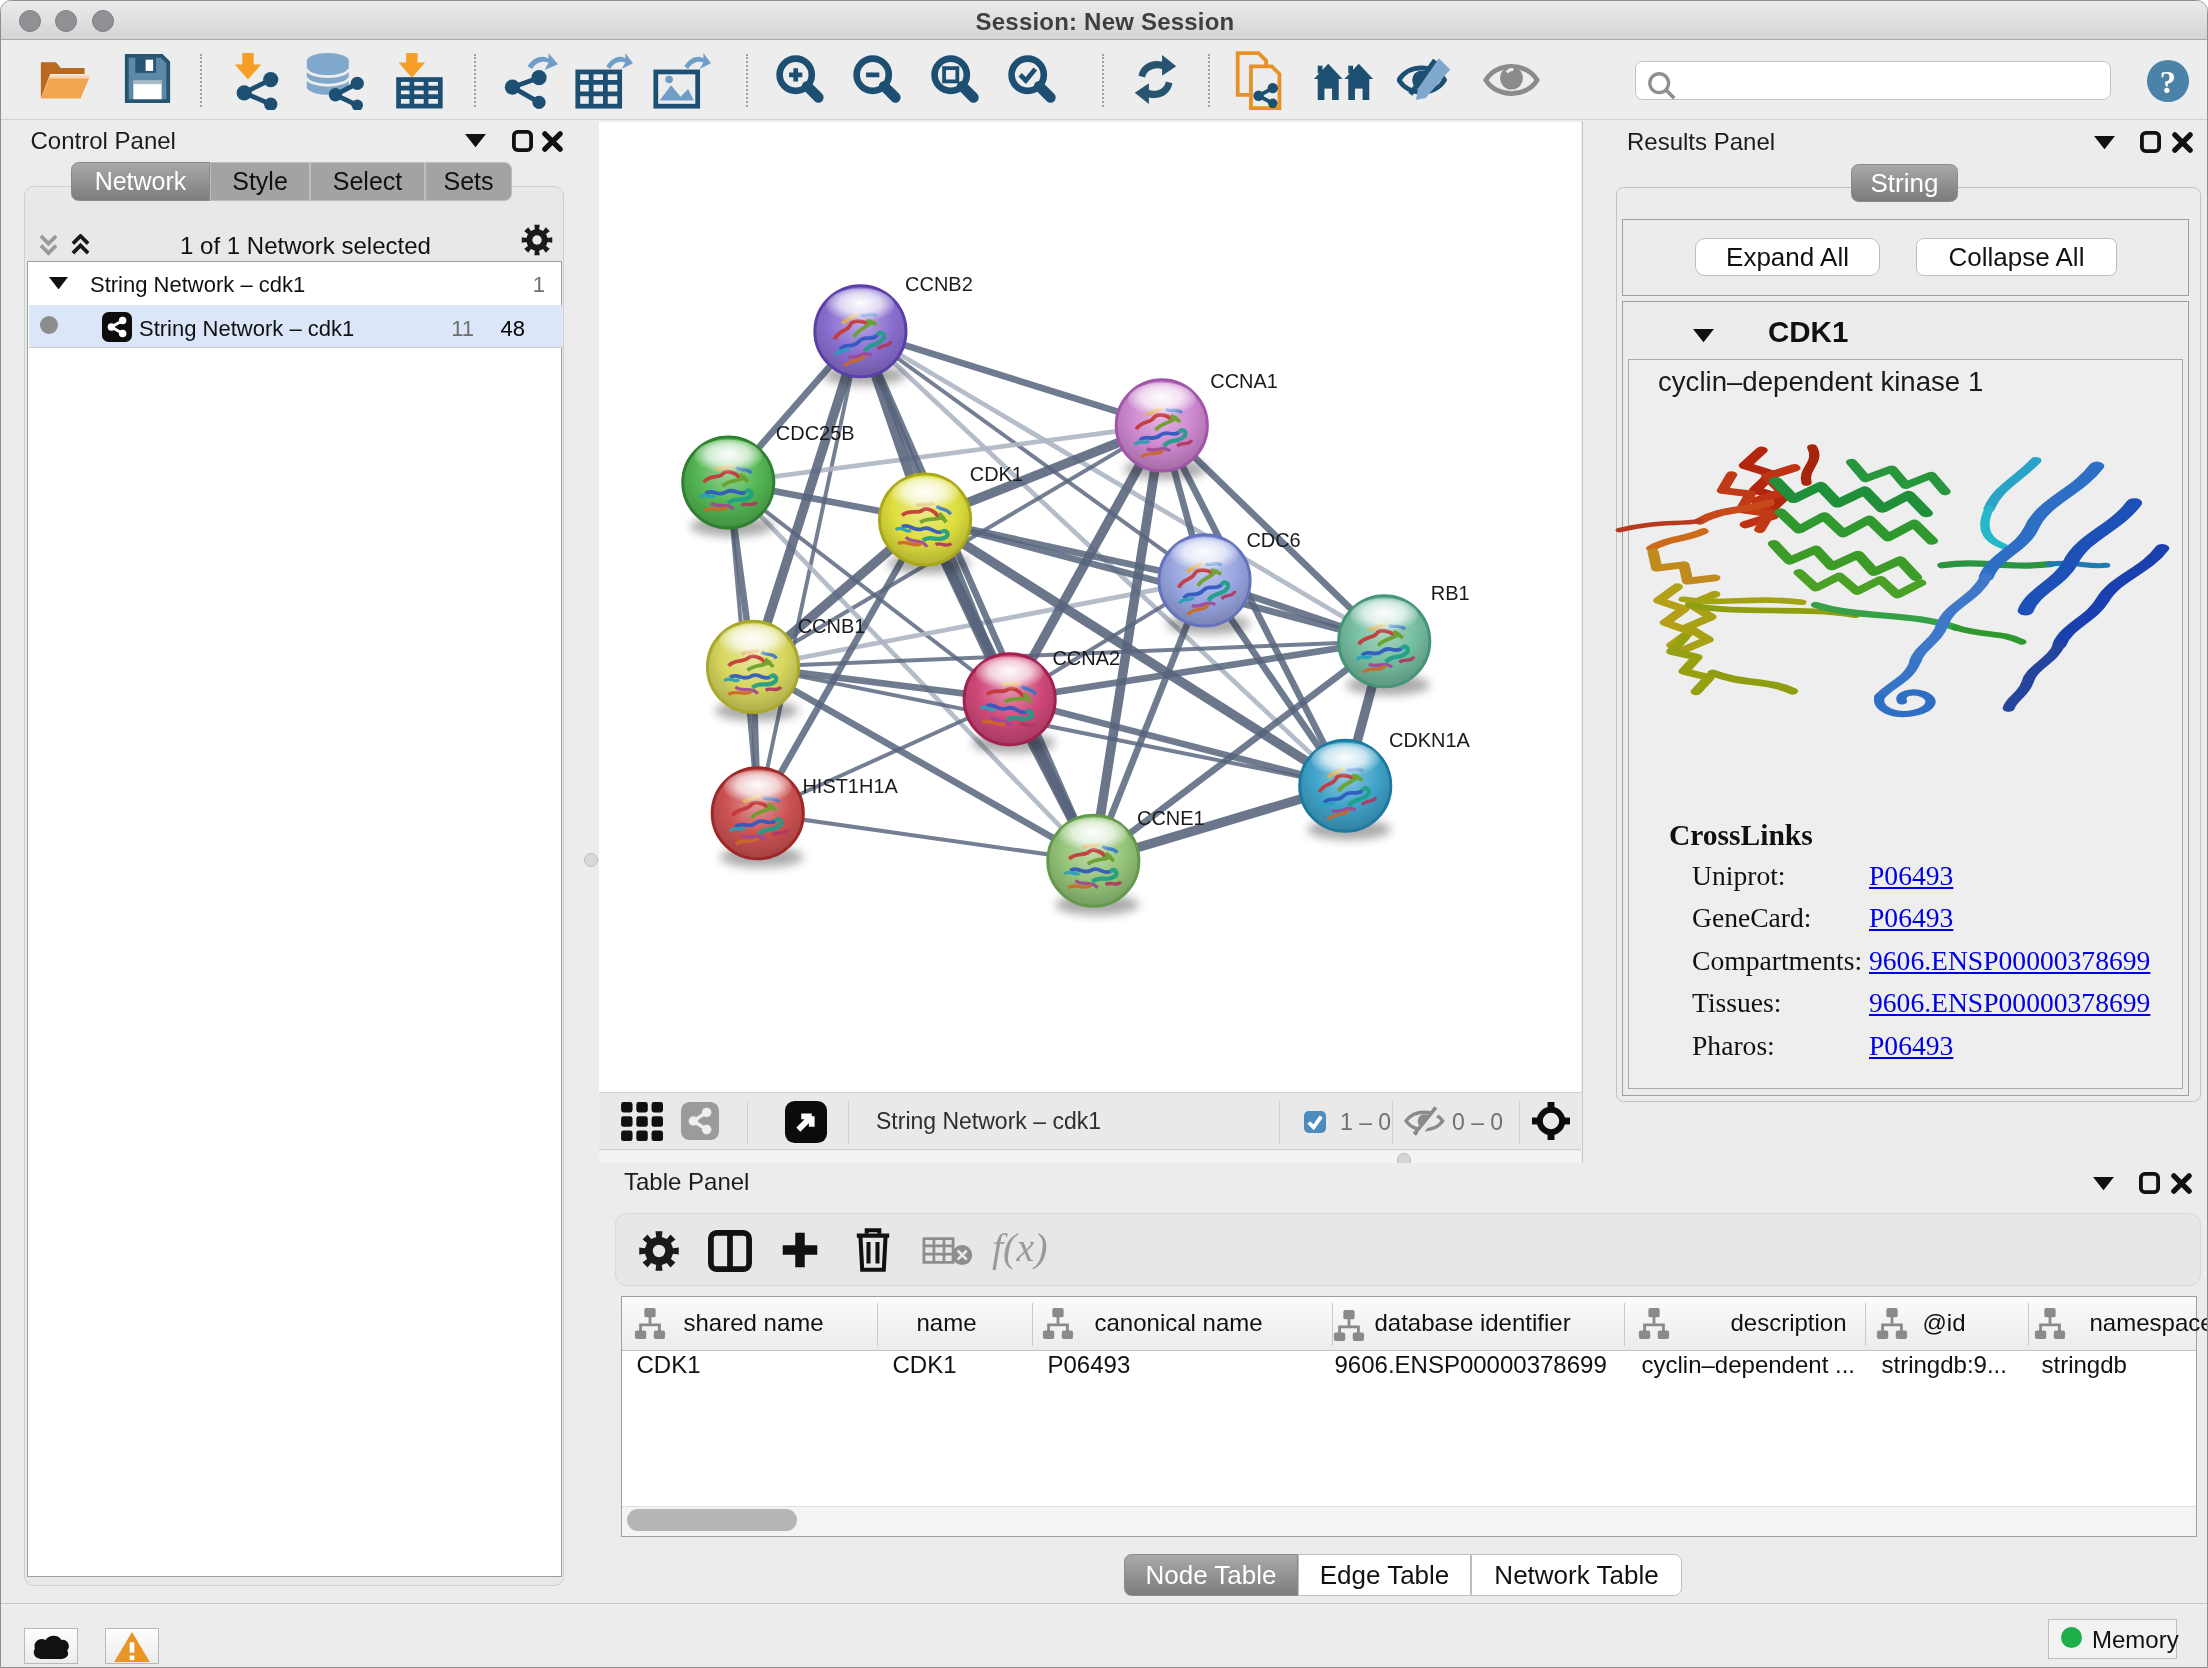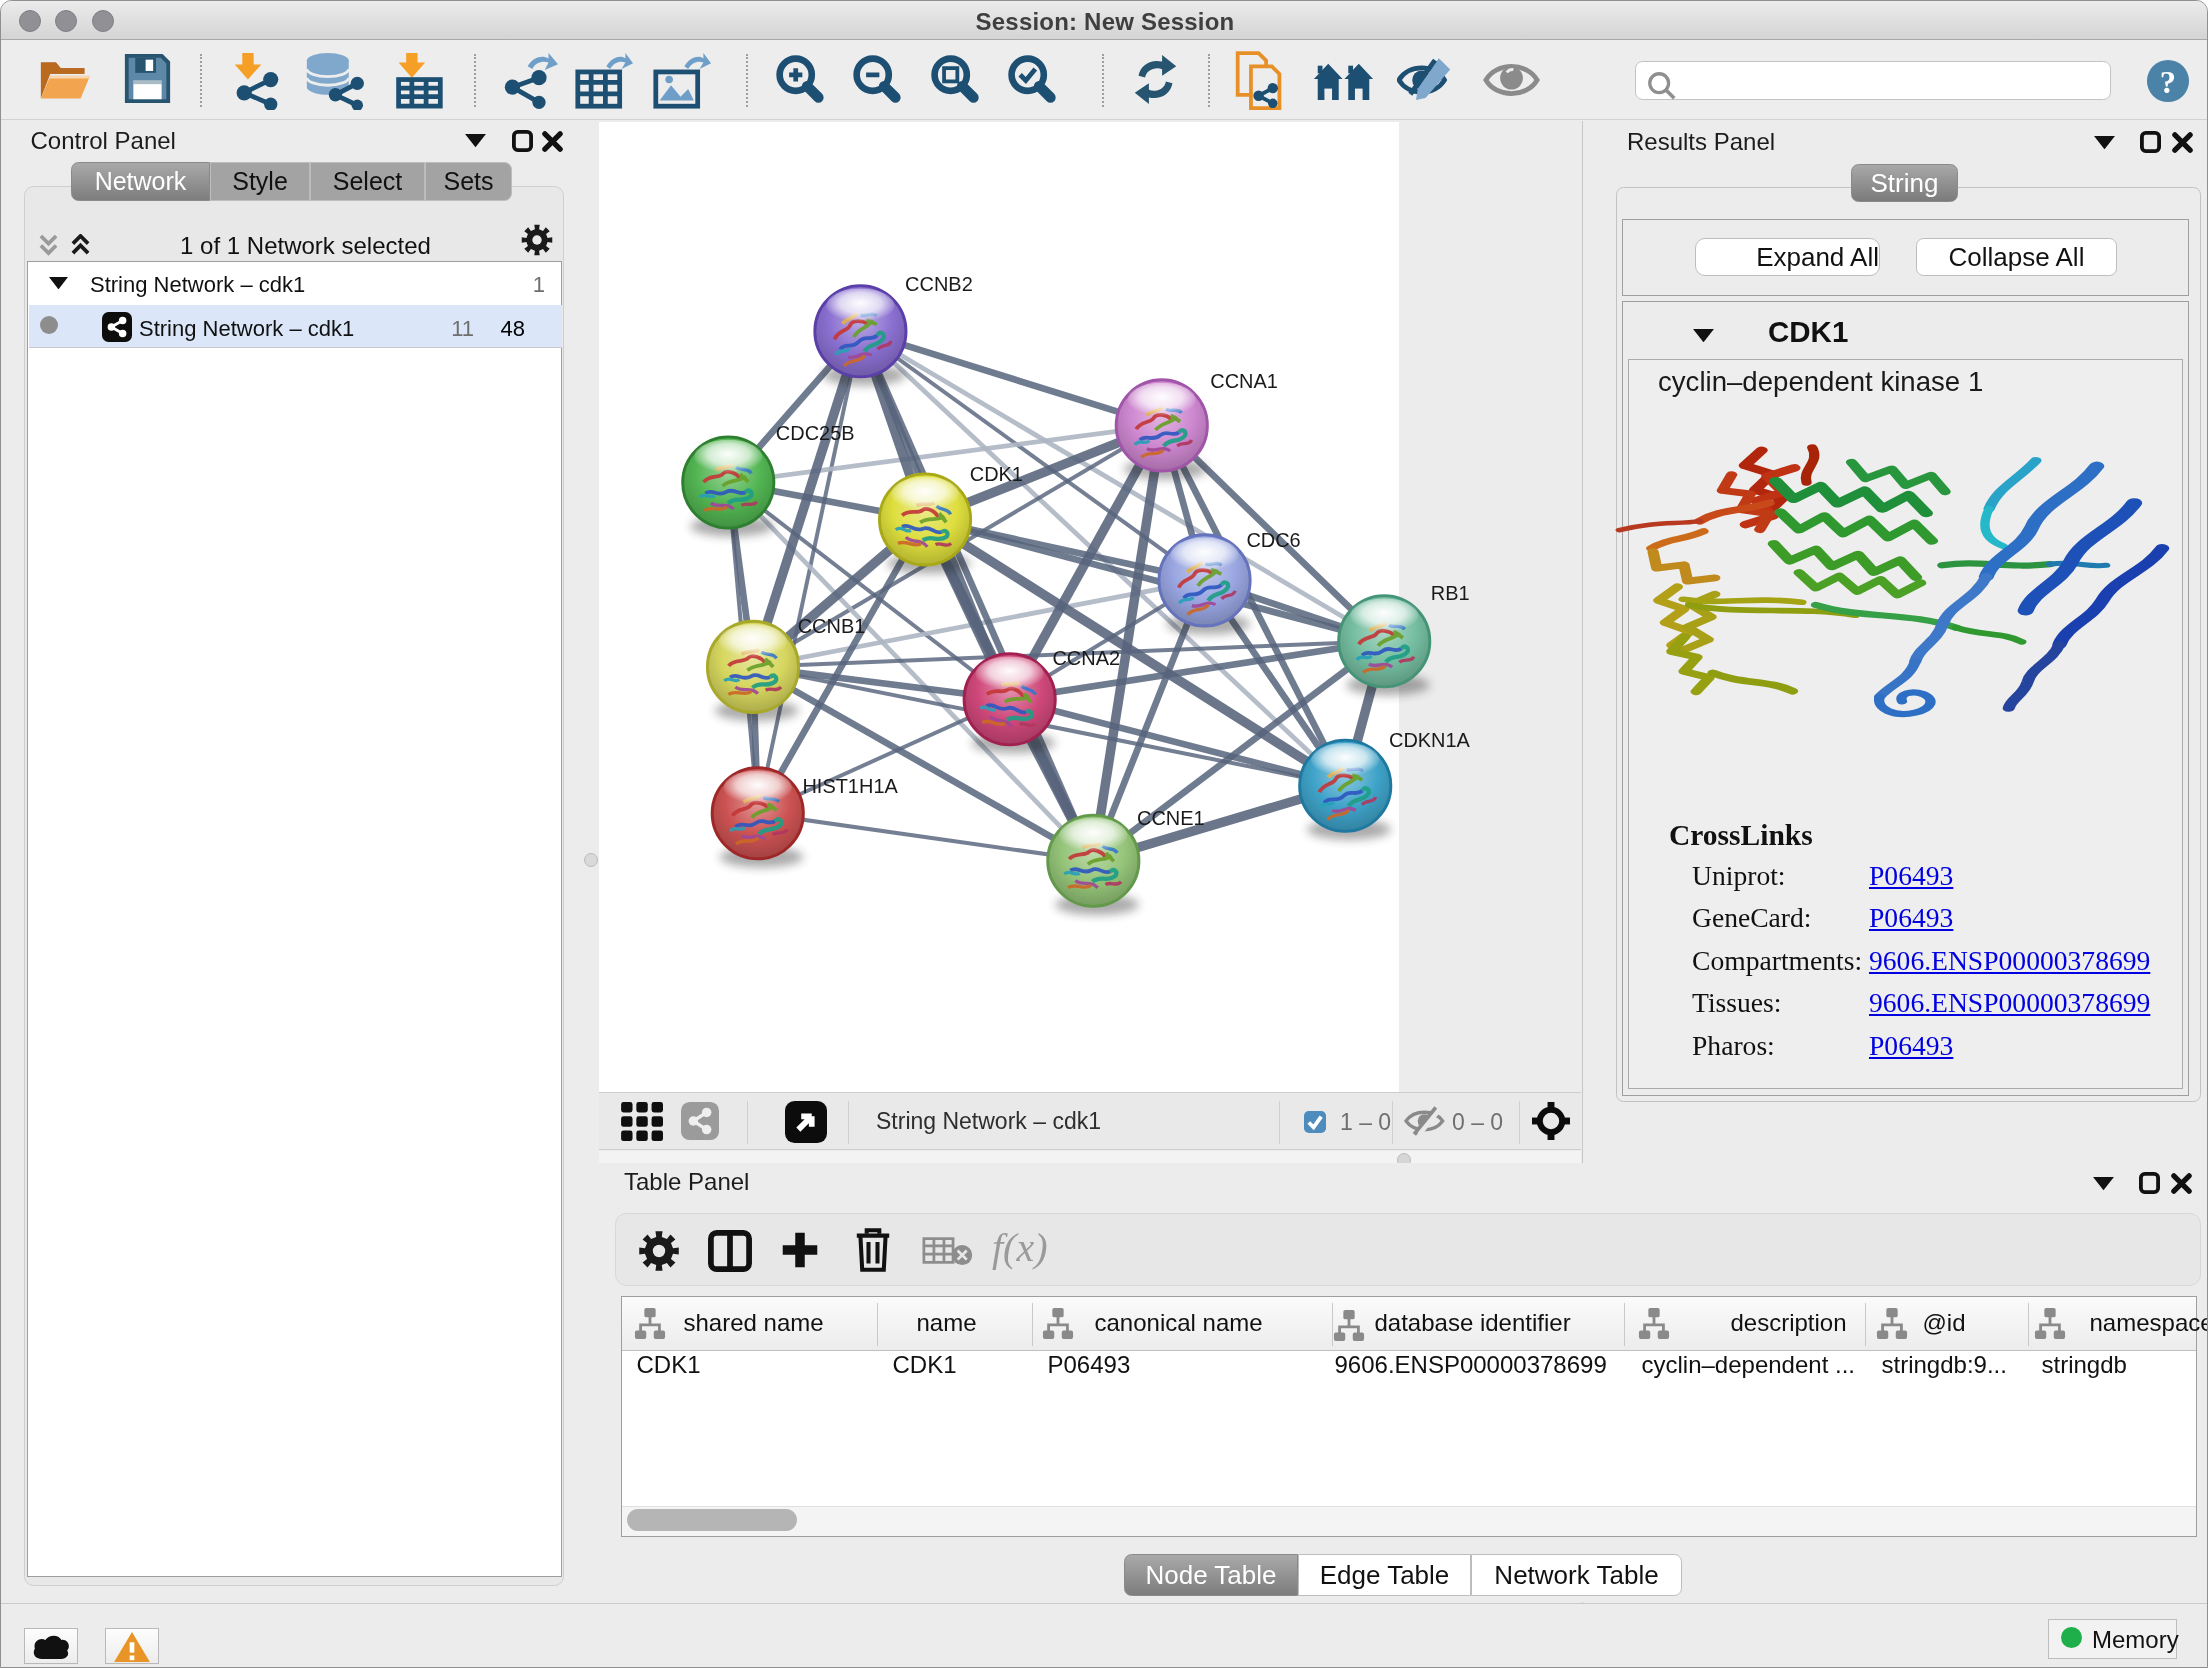--- a/index.html
+++ b/index.html
@@ -25,21 +25,21 @@
 .paneltitle { font-size:24px; color:#1c1c1c; }
 
 #cpanel { position:absolute; left:0; top:120px; width:597px; height:1482px; background:#ececec; }
 .tab { position:absolute; top:161px; height:39px; border:1px solid #bdbdbd; background:#a3a3a3;
   color:#111; font-size:25px; text-align:center; line-height:37px; }
 .tabsel { background:linear-gradient(#a9a9a9,#7d7d7d); color:#ffffff; border-color:#8a8a8a; }
 #cpbox { position:absolute; background:#e8e8e8; border:1px solid #cfcfcf; border-radius:9.5px; }
 #cptree { position:absolute; background:#ffffff; border:1px solid #9e9e9e; }
 .trow { position:absolute; left:1px; width:532px; font-size:22px; color:#111; }
 
-#canvas { position:absolute; left:598px; top:121px; width:800px; height:970px; background:#ffffff; }
+#canvas { position:absolute; left:598px; top:121px; width:982px; height:970px; background:#ffffff; }
 #netbar { position:absolute; left:598px; top:1091px; width:982px; height:58px; background:#e9e9e9;
   border-top:1px solid #cdcdcd; border-bottom:1px solid #cdcdcd; }
 .nbsep { position:absolute; top:7.6px; height:43px; width:0; border-left:1.9px solid #d0d0d0; }
 
 #rpanel { position:absolute; left:1581px; top:120px; width:628px; height:1482px; background:#ececec;
   border-left:1.9px solid #c6c6c6; }
 
 #tpanel { position:absolute; left:591px; top:1162px; width:1618px; height:439px; background:#ececec; }
 
 #statusbar { position:absolute; left:0; top:1602px; width:2208px; height:67px; background:#ececec;
@@ -543,21 +543,21 @@
       </svg>
   <svg class="abs" style="left:557px;top:9.5px;" width="21" height="22" viewBox="0 0 22 23">
         <rect x="2" y="2" width="18" height="19" rx="4" fill="none" stroke="#111" stroke-width="4"></rect>
       </svg>
   <svg class="abs" style="left:589px;top:10.5px;" width="21" height="21" viewBox="0 0 22 22">
         <path d="M3 3 L19 19 M19 3 L3 19" stroke="#111" stroke-width="5.5" stroke-linecap="round"></path>
       </svg>
   <div class="abs" style="left:33px;top:66px;width:585px;height:915px;background:#ececec;border:1.9px solid #c2c2c2;border-radius:7.6px;"></div>
   <div class="abs" style="left:268px;top:43px;width:107px;height:38px;background:linear-gradient(#a8a8a8,#7b7b7b);border:1px solid #8a8a8a;border-radius:7.6px;color:#fff;font-size:26px;text-align:center;line-height:36px;">String</div>
   <div class="abs" style="left:39px;top:98px;width:567px;height:77px;background:#ececec;border:1.9px solid #9f9f9f;"></div>
-  <div class="abs" style="left:112px;top:117px;width:185px;height:38px;background:#ffffff;border:1px solid #bdbdbd;border-radius:10px;font-size:26px;text-align:right;line-height:36px;color:#111;">Expand All</div>
+  <div class="abs" style="left:112px;top:117px;width:185px;height:38px;background:#ffffff;border:1px solid #bdbdbd;border-radius:10px;font-size:26px;text-align:center;line-height:36px;color:#111;">Expand All</div>
   <div class="abs" style="left:333px;top:117px;width:201px;height:38px;background:#ffffff;border:1px solid #bdbdbd;border-radius:7.6px;font-size:26px;text-align:center;line-height:36px;color:#111;">Collapse All</div>
   <div class="abs" style="left:39px;top:180px;width:567px;height:795px;background:#ececec;border:1.9px solid #9f9f9f;"></div>
   <svg class="abs" style="left:110px;top:208px;" width="21" height="13.3" viewBox="0 0 22 14">
         <path d="M0 0 L22 0 L11 14 Z" fill="#111"></path>
       </svg>
   <div class="abs" style="left:185px;top:194px;font-size:29.5px;font-weight:bold;color:#111;">CDK1</div>
   <div class="abs" style="left:45px;top:238px;width:555px;height:730px;background:#eeeeee;border:1px solid #ababab;"></div>
   <div class="abs" style="left:75px;top:245px;font-size:27.6px;color:#1a1a1a;">cyclin–dependent kinase 1</div>
 
   <svg class="abs" style="left:27px;top:314px;" width="571" height="323" viewBox="0 0 610 570" preserveAspectRatio="none">

